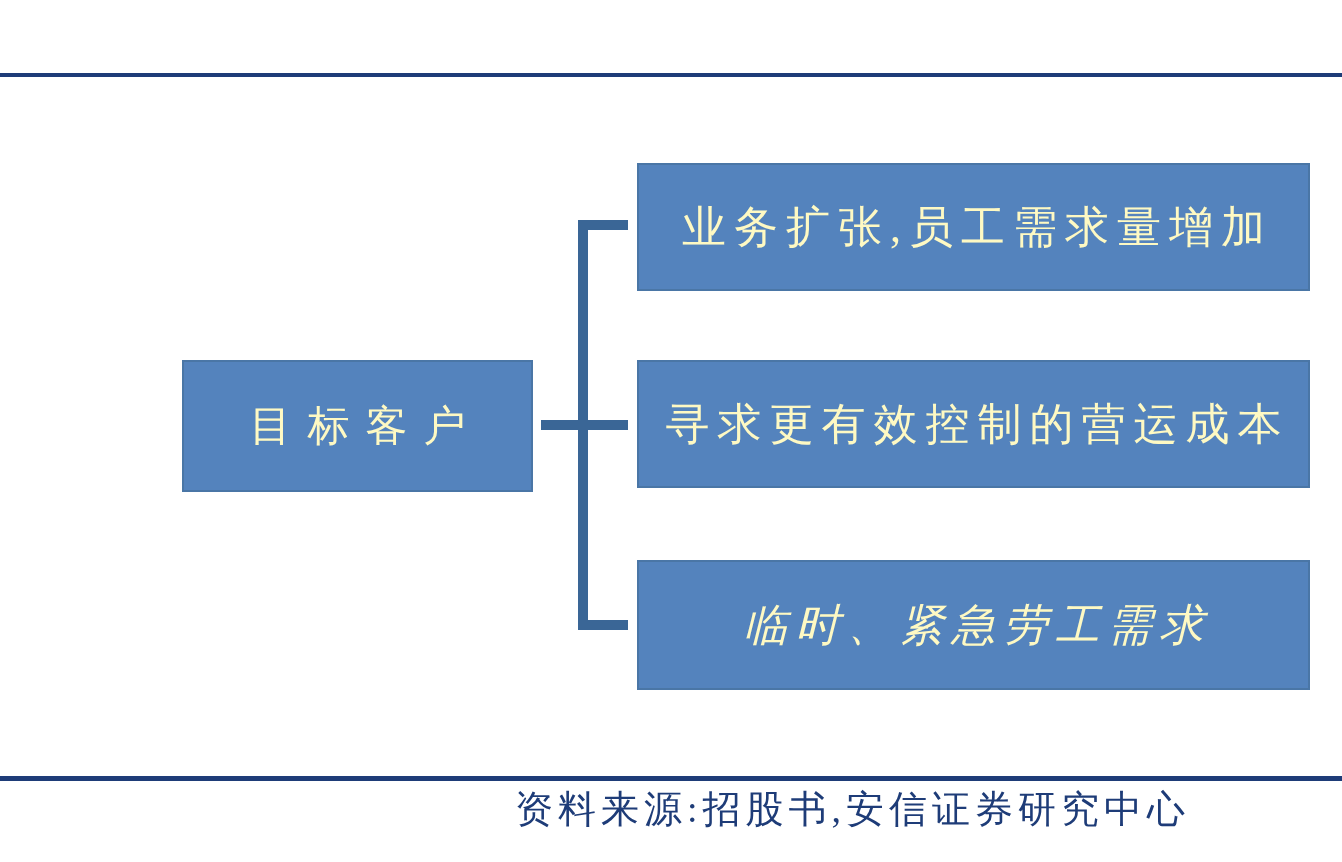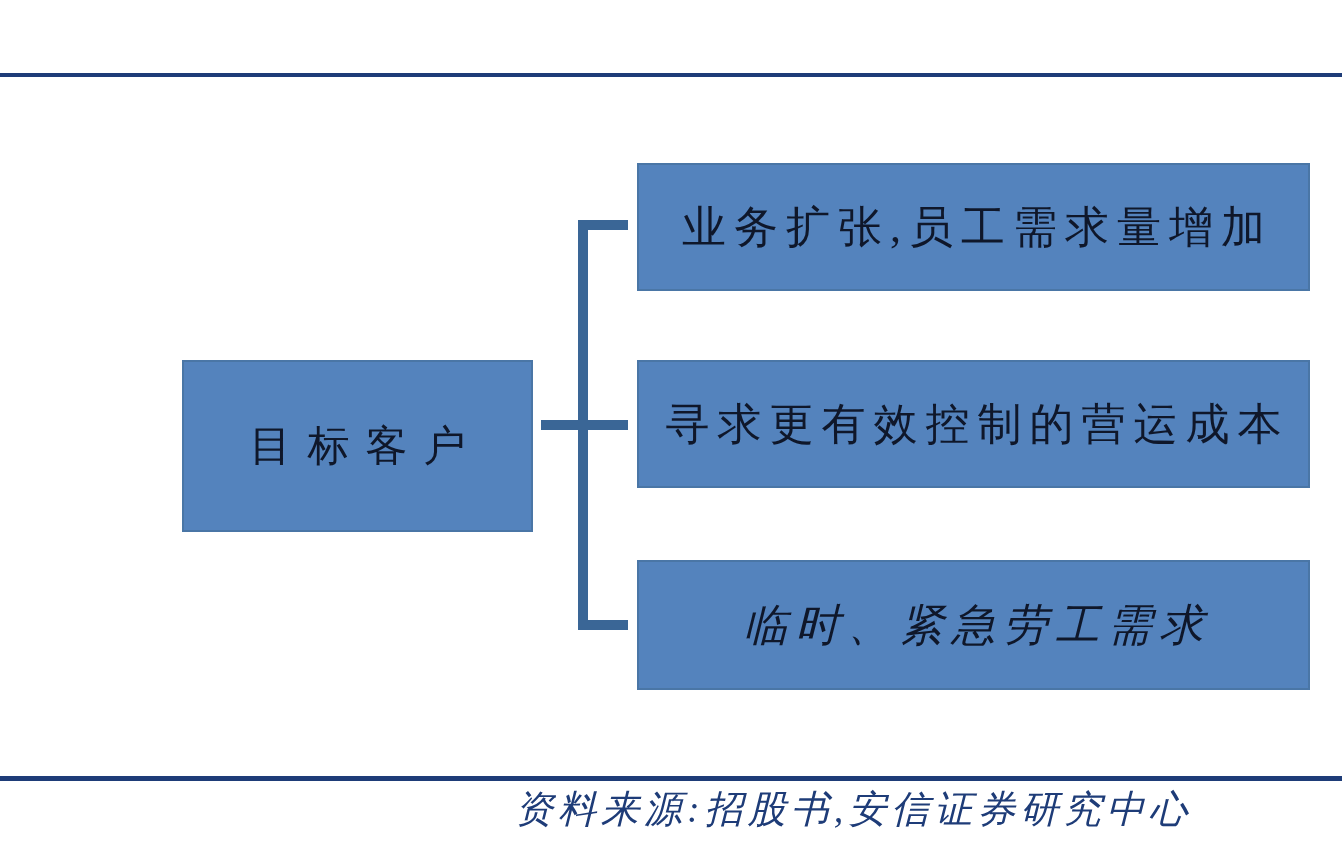--- a/index.html
+++ b/index.html
@@ -32,32 +32,32 @@
     background: #1E3C78;
   }
   .rule-top { top: 73px; height: 4px; }
   .rule-bottom { top: 776px; height: 5px; }
 
   .box {
     position: absolute;
     box-sizing: border-box;
     background: #5483BD;
     border: 2px solid #4A76A6;
-    color: #0f172a;
+    color: #fef9c3;
     display: flex;
     align-items: center;
     justify-content: center;
     text-align: center;
     white-space: nowrap;
   }
   .box-root {
     left: 182px;
     top: 360px;
     width: 351px;
-    height: 172px;
+    height: 132px;
     font-size: 42px;
     letter-spacing: 16px;
     padding-left: 16px; 
   }
   .box-branch {
     left: 637px;
     width: 673px;
     font-size: 44px;
     letter-spacing: 8px;
     padding-left: 8px;
@@ -73,21 +73,20 @@
   .connector-mid   { left: 541px; top: 420px; width: 87px; height: 10px; }
   .connector-spine { left: 578px; top: 220px; width: 10px; height: 410px; }
   .connector-top   { left: 578px; top: 220px; width: 50px; height: 10px; }
   .connector-bot   { left: 578px; top: 620px; width: 50px; height: 10px; }
 
   .figure-source {
     position: absolute;
     left: 515px;
     top: 784px;
     font-size: 38px;
-    font-style: italic;
     color: #1E3C78;
     letter-spacing: 5px;
     white-space: nowrap;
   }
 </style>
 </head>
 <body>
 
 <div class="figure">
 

